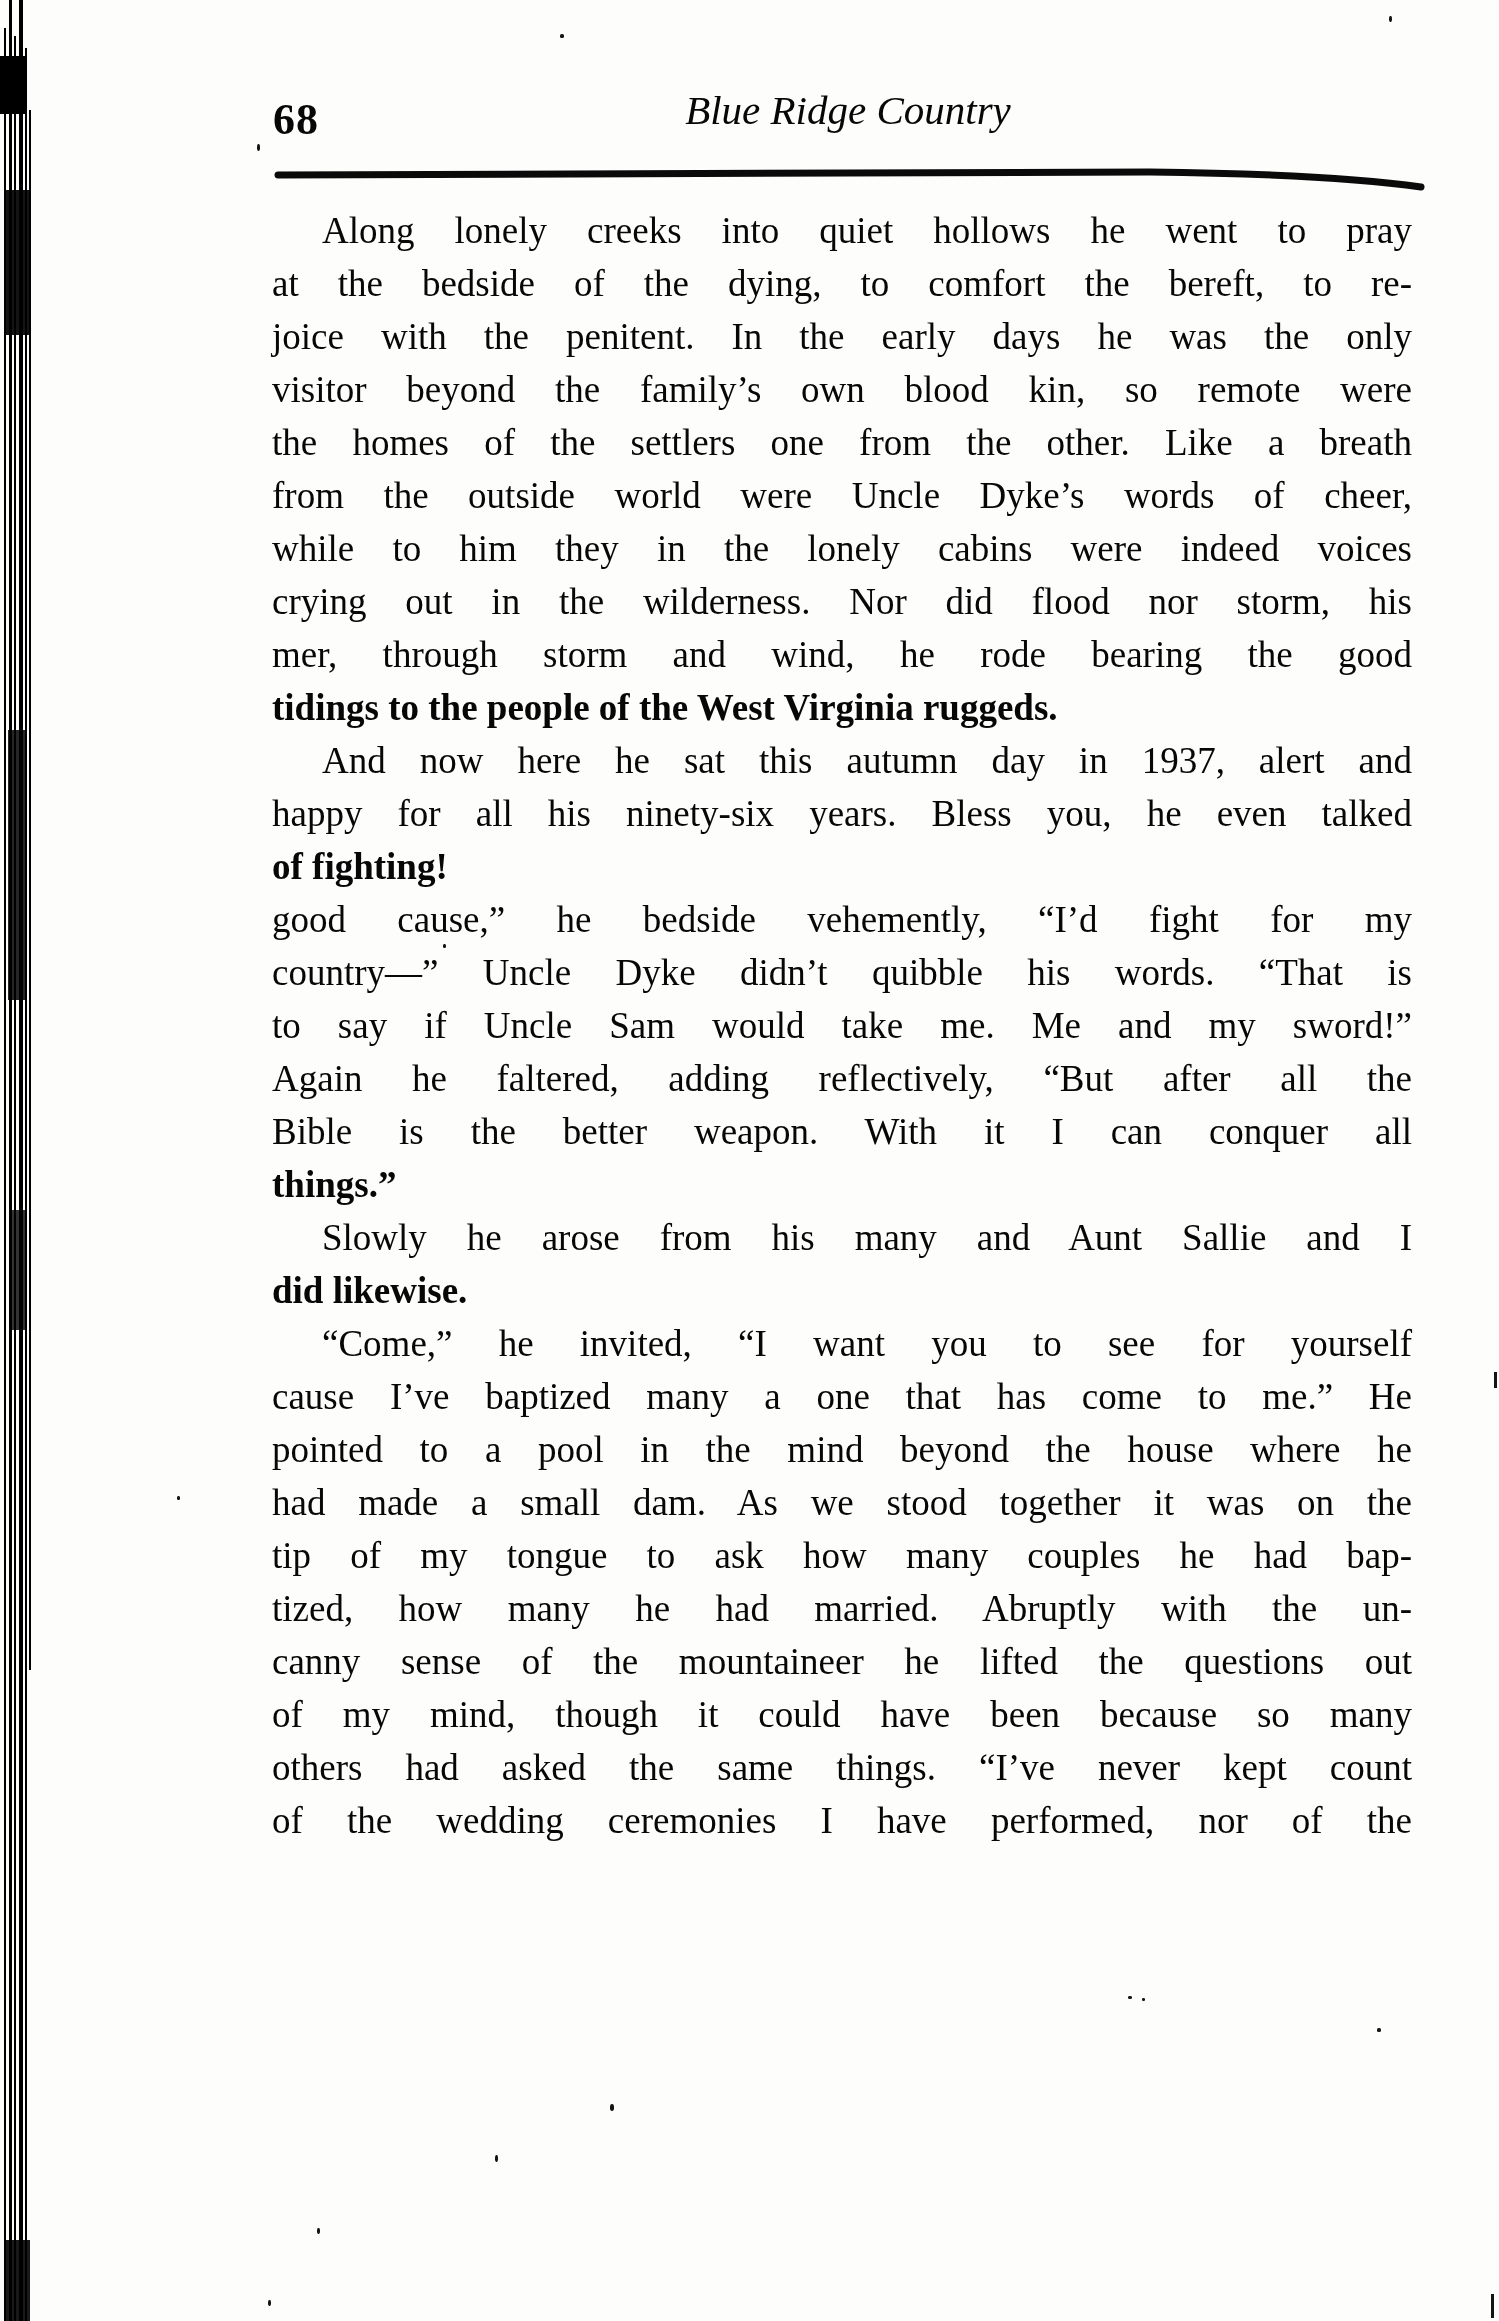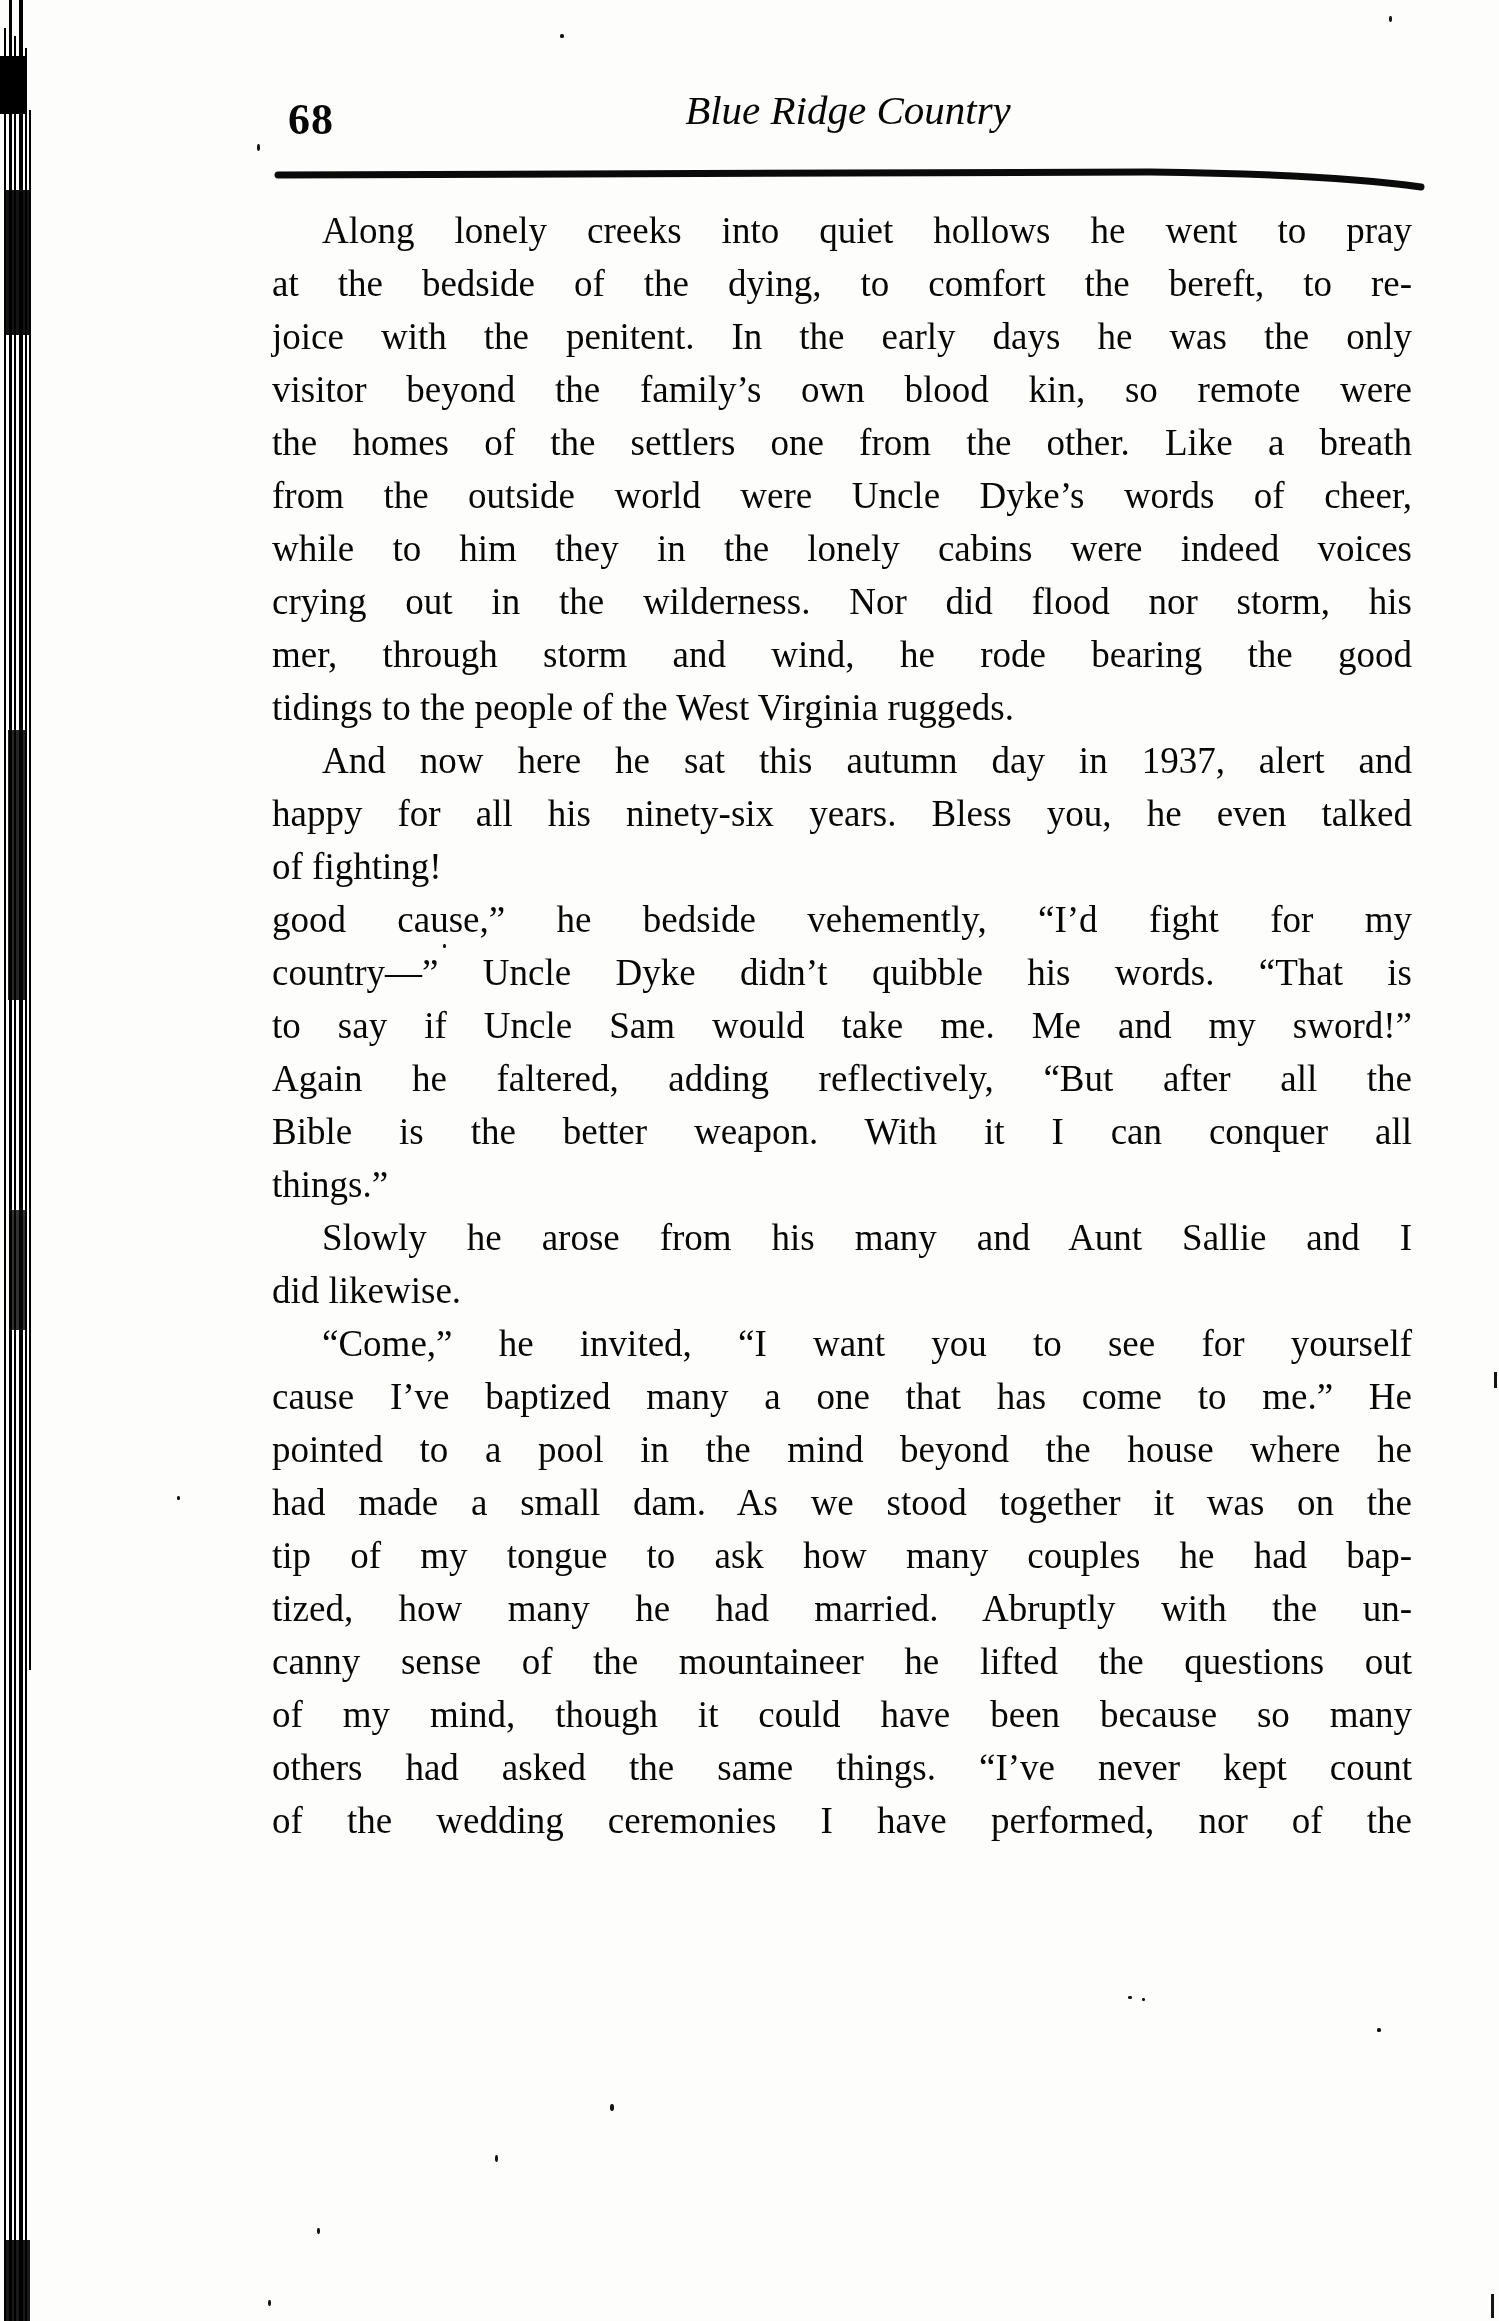--- a/index.html
+++ b/index.html
@@ -7,39 +7,39 @@
   .page {
     position:relative;
     width:1499px; height:2321px;
     background:#fdfdfc;
     overflow:hidden;
     font-family:"Liberation Serif", serif;
     color:#070707;
   }
   
   .page-number {
-    position:absolute; left:288px; top:94px;
+    position:absolute; left:273px; top:94px;
     font-size:44px; font-weight:bold; letter-spacing:1px;
   }
   .running-title {
     position:absolute; left:278px; top:86px; width:1140px;
     text-align:center; font-style:italic; font-size:41px;
   }
   .header-rule { position:absolute; left:0; top:0; }
   
   .body-text {
     position:absolute; left:272px; top:204px; width:1140px;
     font-size:37px; line-height:53px;
   }
   .line {
     text-align:justify; text-align-last:justify;
     white-space:normal;
   }
   .line.indent   { text-indent:50px; }
-  .line.para-end { text-align-last:left; }
+  .line.para-end { text-align-last:left;font-weight:bold; }
   
   .art { position:absolute; background:#000; }
   .b1 { left:4px;  top:28px;  width:2px; height:2293px; }
   .b2 { left:9px;  top:0;     width:3px; height:2321px; }
   .b3 { left:14px; top:36px;  width:2px; height:2285px; }
   .b4 { left:19px; top:0;     width:4px; height:2321px; }
   .b5 { left:25px; top:48px;  width:2px; height:2273px; }
   .b6 { left:29px; top:110px; width:2px; height:1560px; }
   .blob1 { left:0;   top:56px;   width:27px; height:58px; }
   .blob2 { left:6px; top:190px;  width:23px; height:145px; opacity:.92; }

